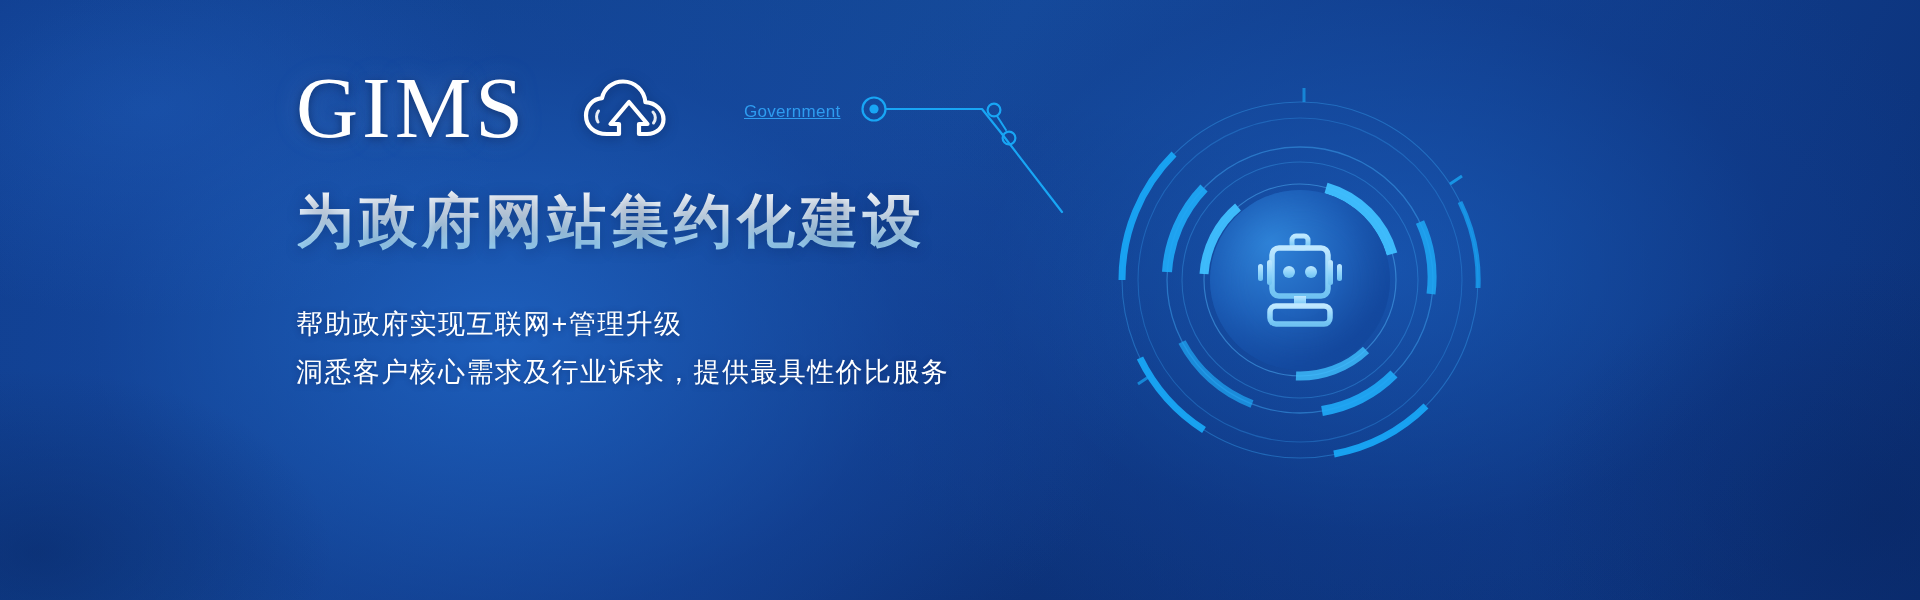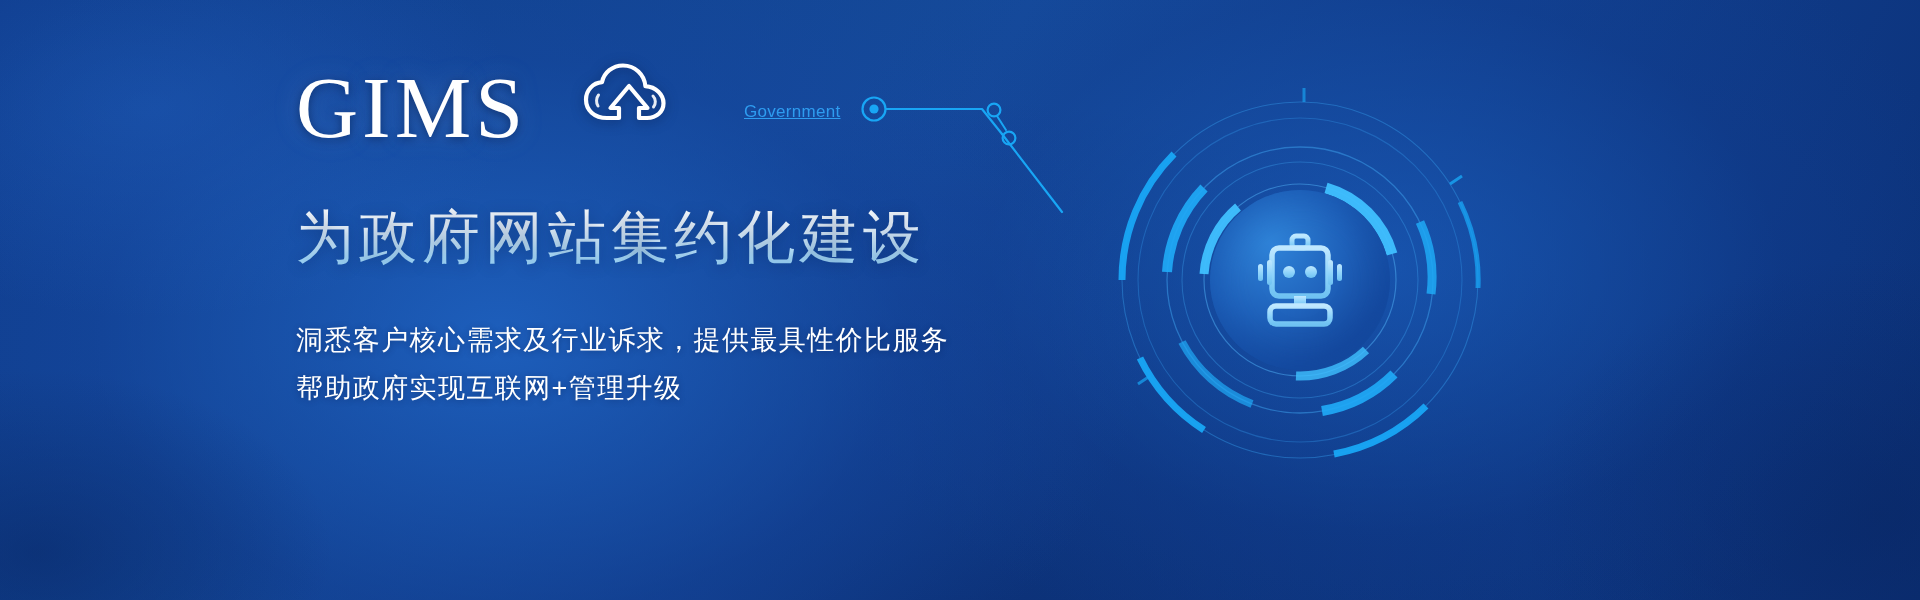--- a/index.html
+++ b/index.html
@@ -29,38 +29,38 @@
       radial-gradient(ellipse 500px 360px at 98% 86%, rgba(8,36,96,.5), rgba(0,0,0,0) 72%);
     pointer-events:none;
   }
 
   
   .copy{
     position:absolute; left:296px; top:60px;
     width:760px; z-index:6;
   }
 
-  .brand-row{ display:flex; align-items:flex-start; gap:56px; height:96px; }
+  .brand-row{ display:flex; align-items:center; gap:56px; height:96px; }
 
   .brand{
     font-size:86px; line-height:96px;
     letter-spacing:4px;
     font-weight:400;
     color:#ffffff;
     text-shadow:0 2px 10px rgba(3,22,66,.55), 0 0 26px rgba(150,205,255,.25);
     font-family:"Liberation Serif","DejaVu Serif",serif;
     white-space:nowrap;
   }
   .cloud-icon{ width:92px; height:64px; display:block; filter:drop-shadow(0 2px 6px rgba(3,22,66,.5)); }
 
   .headline{
-    margin-top:46px;
+    margin-top:30px;
     font-size:58px; line-height:70px;
     letter-spacing:5px;
-    font-weight:400;
+    font-weight:700;
     white-space:nowrap;
     background:linear-gradient(180deg,#ffffff 0%,#eaf6ff 38%,#a9dcfb 78%,#8fd0f7 100%);
     -webkit-background-clip:text; background-clip:text;
     -webkit-text-fill-color:transparent; color:transparent;
     text-shadow:0 2px 14px rgba(4,26,72,.35);
   }
 
   .sub{ margin-top:44px; }
   .sub-line{
     font-size:27px; line-height:48px;
@@ -114,22 +114,22 @@
       <svg class="cloud-icon" viewBox="0 0 92 64">
         <path d="M24 58 C11 58 3 50 3 39.5 C3 30 10 23 19 22.2 C21 12.5 29.6 5.5 40 5.5 C52 5.5 61.5 14.6 62.4 26.2 C73 27 80.5 34.6 80.5 43.3 C80.5 51.6 73.6 58 64 58 L56 58 L56 48 L64.5 48 L46 26 L27.5 48 L36 48 L36 58 Z" fill="none" stroke="#ffffff" stroke-width="4.2" stroke-linejoin="round" stroke-linecap="round"></path>
         <path d="M15 46 C13 43 13 38 15.5 35" fill="none" stroke="#ffffff" stroke-width="3" stroke-linecap="round" opacity="0.9"></path>
         <path d="M70 36 C73 39 73 44 70.5 47" fill="none" stroke="#ffffff" stroke-width="3" stroke-linecap="round" opacity="0.9"></path>
       </svg>
     </div>
 
     <div class="headline">为政府网站集约化建设</div>
 
     <div class="sub">
+      <div class="sub-line">帮助政府实现互联网+管理升级</div>
       <div class="sub-line">洞悉客户核心需求及行业诉求，提供最具性价比服务</div>
-      <div class="sub-line">帮助政府实现互联网+管理升级</div>
     </div>
   </div>
 
   <div class="connector">
     <div class="gov-label">Government</div>
 
     <svg width="320" height="160" viewBox="0 0 320 160" style="position:absolute;left:0;top:0;overflow:visible;">
 
       <circle cx="130" cy="21" r="11.5" fill="none" stroke="#18a6f5" stroke-width="2.2"></circle>
       <circle cx="130" cy="21" r="4.6" fill="#18a6f5"></circle>

